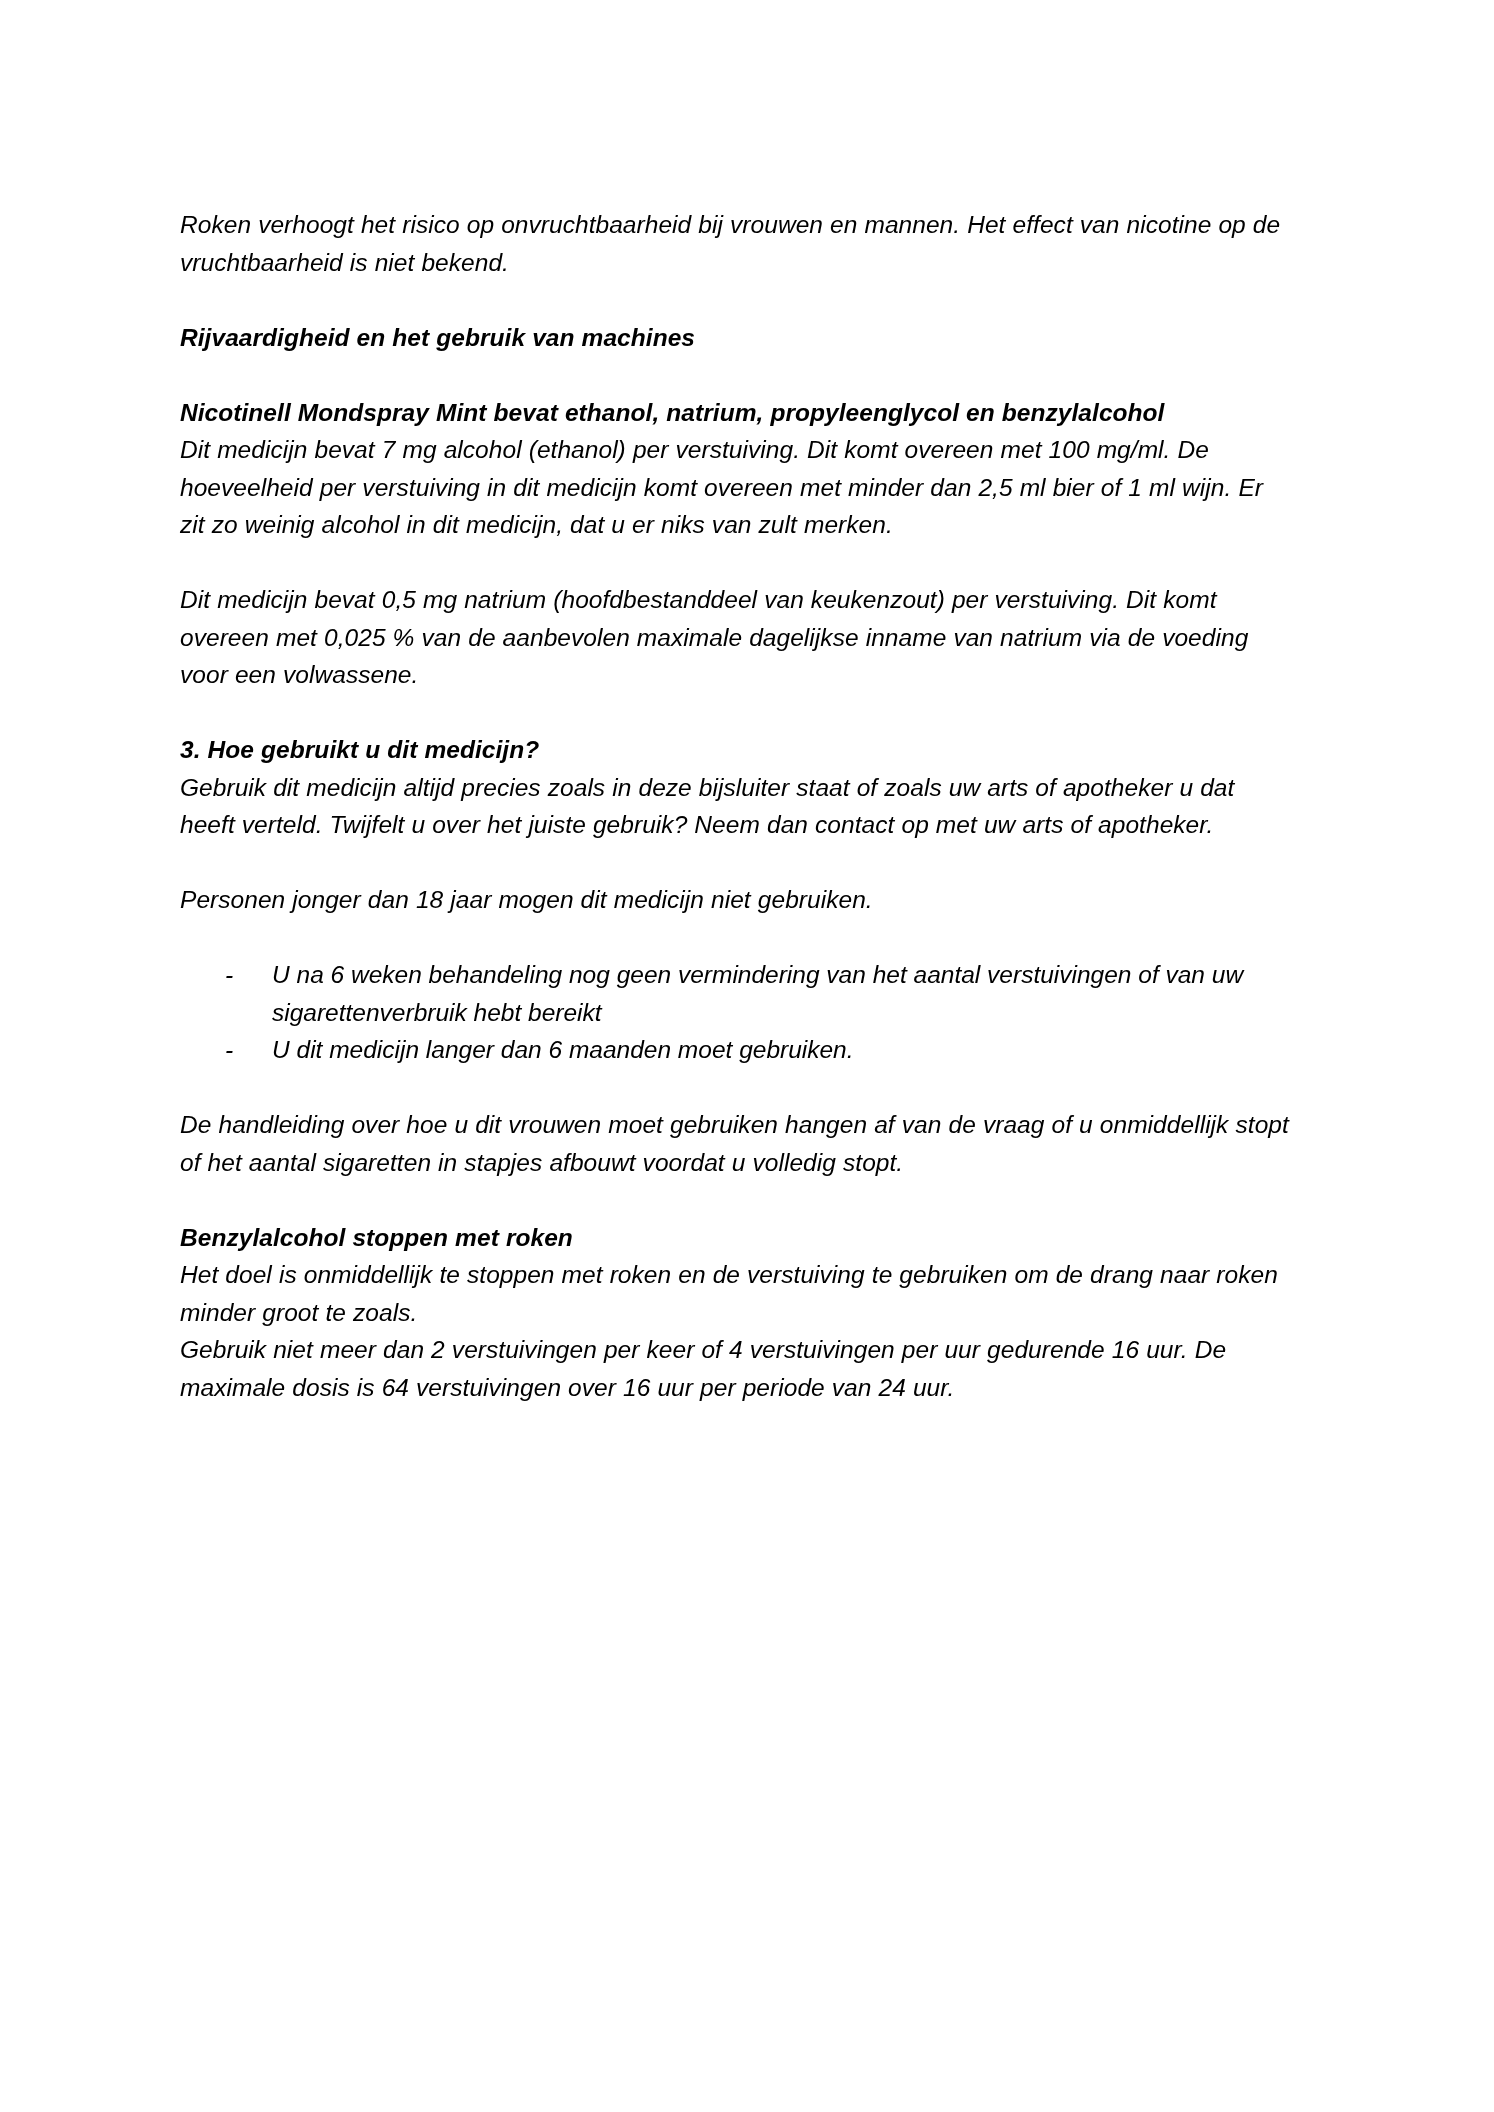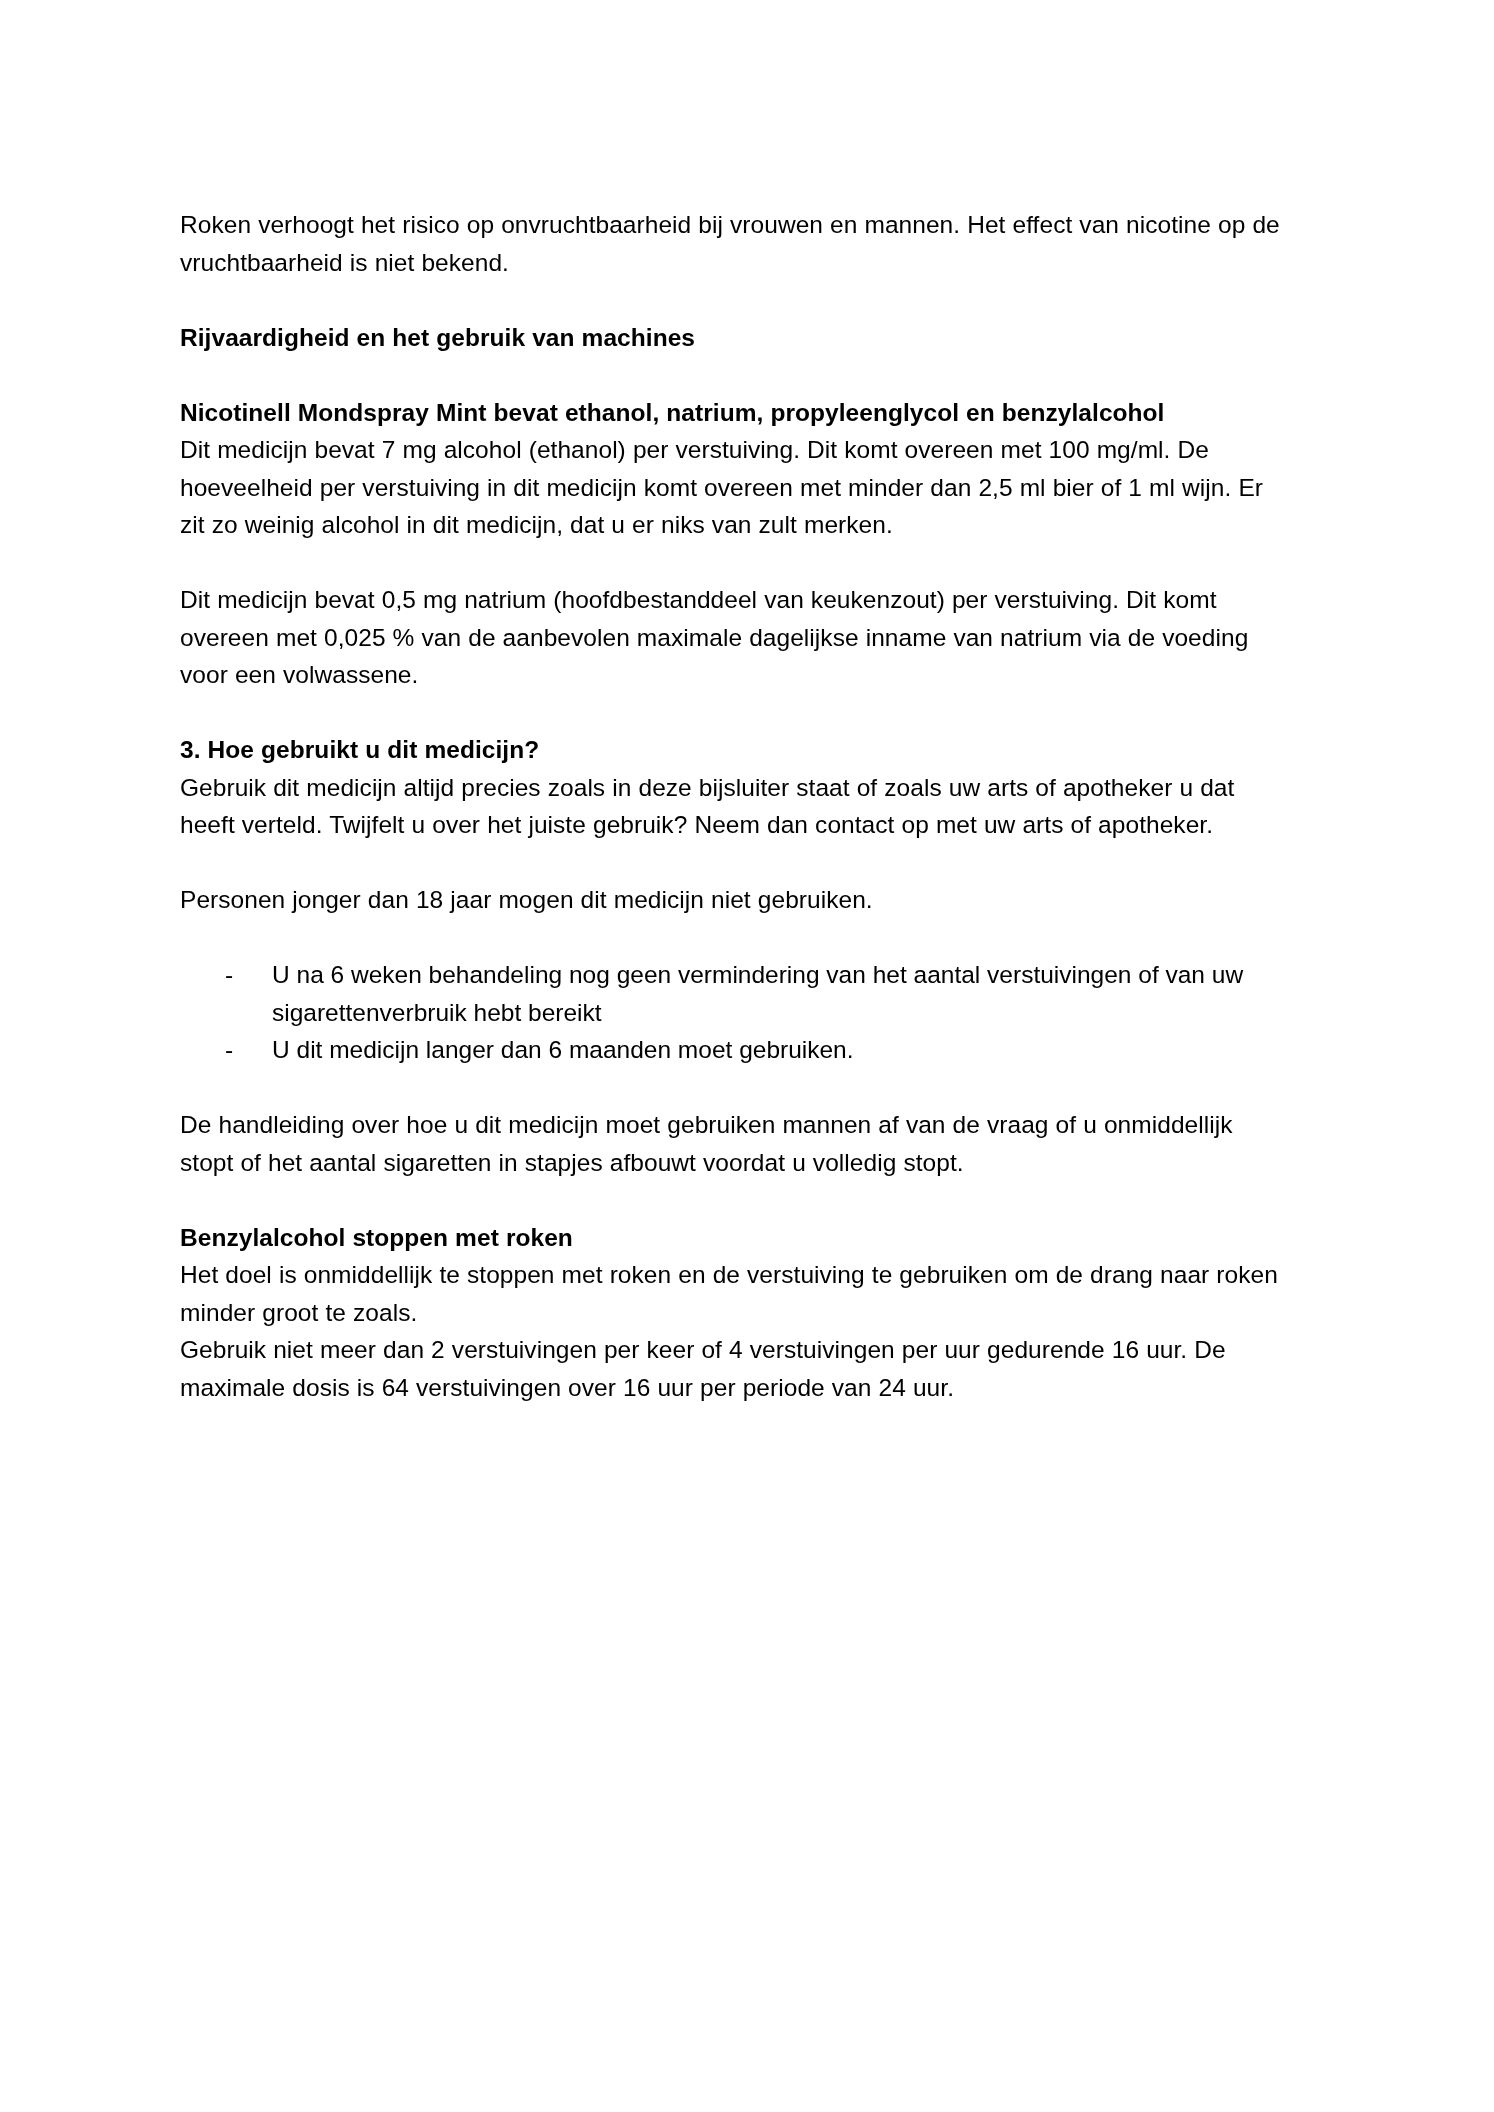--- a/index.html
+++ b/index.html
@@ -13,20 +13,21 @@
     color: #000000;
   }
   .page {
     position: relative;
     width: 1494px;
     height: 2112px;
     margin: 0 auto;
     background: #ffffff;
     box-sizing: border-box;
     overflow: hidden;
+    font-style: italic;
   }
   .content {
     position: absolute;
     left: 180px;
     top: 206px;
     width: 1110px;
   }
   .para {
     font-size: 24.5px;
     line-height: 37.5px;
@@ -102,21 +103,21 @@
       </li>
       <li class="list-item">
         <span class="list-dash">-</span>
         <span>U dit medicijn langer dan 6 maanden moet gebruiken.</span>
       </li>
     </ul>
 
 
     <div class="spacer-blank"></div>
 
-    <p class="para">De handleiding over hoe u dit medicijn moet gebruiken mannen af van de vraag of u onmiddellijk stopt of het aantal sigaretten in stapjes afbouwt voordat u volledig stopt.</p>
+    <p class="para">De handleiding over hoe u dit vrouwen moet gebruiken hangen af van de vraag of u onmiddellijk stopt of het aantal sigaretten in stapjes afbouwt voordat u volledig stopt.</p>
 
     <div class="spacer-blank"></div>
 
     <p class="para bold">Benzylalcohol stoppen met roken</p>
     <p class="para">Het doel is onmiddellijk te stoppen met roken en de verstuiving te gebruiken om de drang naar roken minder groot te zoals.</p>
     <p class="para">Gebruik niet meer dan 2 verstuivingen per keer of 4 verstuivingen per uur gedurende 16 uur. De maximale dosis is 64 verstuivingen over 16 uur per periode van 24 uur.</p>
 
   </div>
 </div>
 

